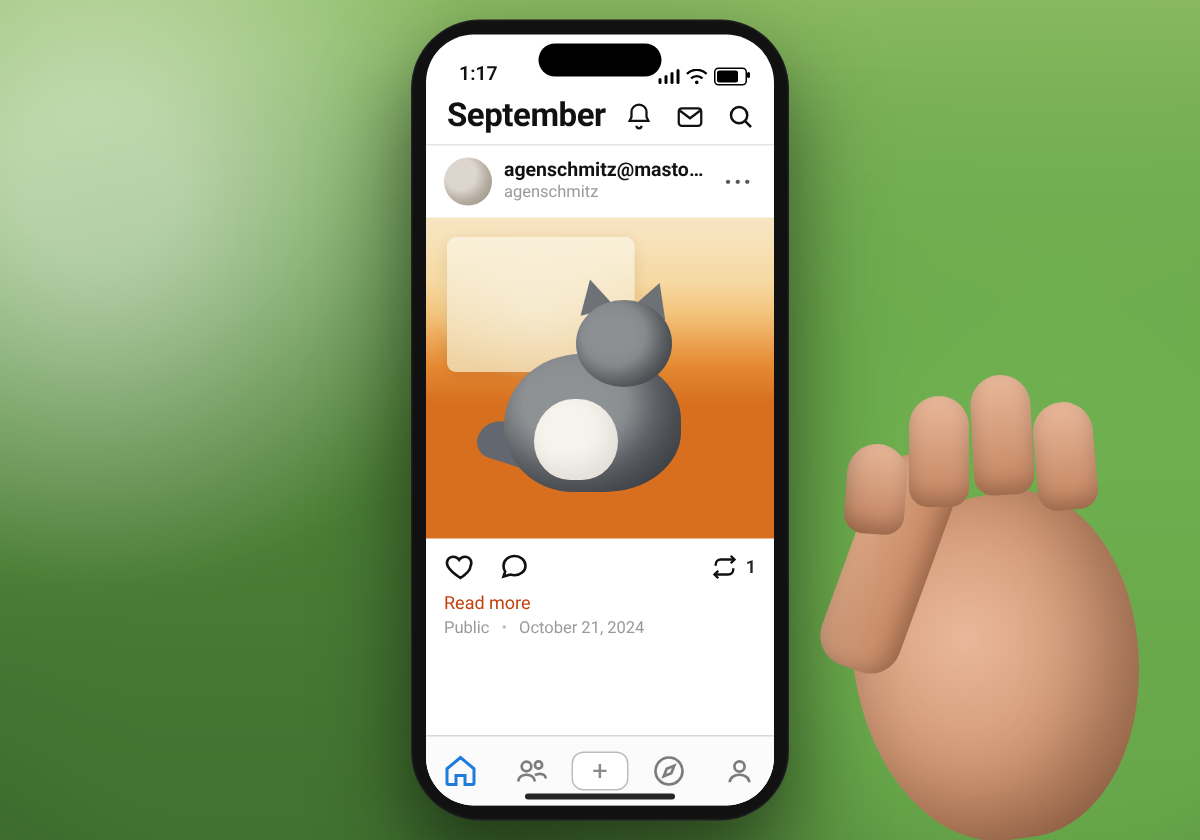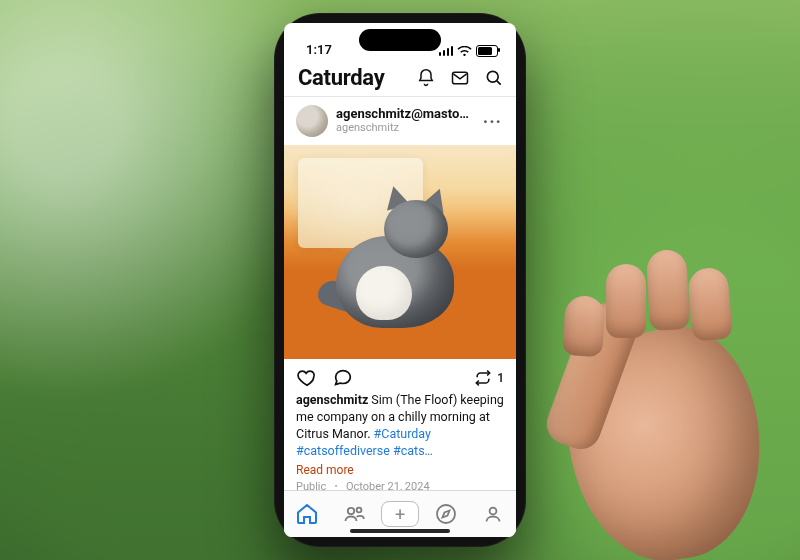--- a/index.html
+++ b/index.html
@@ -67,21 +67,21 @@
     background: #111;
     border-radius: 46px;
     box-shadow: 0 30px 60px rgba(0,0,0,0.55), inset 0 0 2px rgba(255,255,255,0.2);
     padding: 10px;
     box-sizing: border-box;
   }
   .screen {
     position: relative;
     width: 100%; height: 100%;
     background: #fff;
-    border-radius: 8px;
+    border-radius: 32px;
     overflow: hidden;
     display: flex; flex-direction: column;
     color: #111;
   }
   .island {
     position: absolute; top: 6px; left: 50%;
     transform: translateX(-50%);
     width: 82px; height: 22px;
     background: #000; border-radius: 14px;
     z-index: 50;
@@ -265,21 +265,21 @@
         <span>
           <svg width="15" height="11" viewBox="0 0 24 18">
               <path fill="#000" d="M12 16.5a2 2 0 100-4 2 2 0 000 4zm-5.3-5.3a7.5 7.5 0 0110.6 0l1.8-1.8a10 10 0 00-14.2 0l1.8 1.8zM2.2 6.2a14 14 0 0119.6 0l1.8-1.8a16.5 16.5 0 00-23.2 0l1.8 1.8z"></path>
             </svg>
         </span>
         <span class="batt"></span>
       </div>
     </div>
 
     <div class="appheader">
-      <h1>Caturday</h1>
+      <h1>September</h1>
       <div class="icons">
         <span class="icon-btn">
           <svg width="20" height="20" viewBox="0 0 24 24" fill="none" stroke="currentColor" stroke-width="1.8">
               <path d="M6 8a6 6 0 1112 0v4l1.5 3H4.5L6 12V8z"></path>
               <path d="M10 19a2 2 0 004 0"></path>
             </svg>
         </span>
         <span class="icon-btn">
           <svg width="20" height="20" viewBox="0 0 24 24" fill="none" stroke="currentColor" stroke-width="1.8">
               <rect x="3" y="5" width="18" height="14" rx="2.5"></rect>
@@ -335,23 +335,20 @@
           <svg width="20" height="20" viewBox="0 0 24 24" fill="none" stroke="#111" stroke-width="1.9">
               <path d="M17 3l3 3-3 3"></path>
               <path d="M20 6H9a4 4 0 00-4 4v1"></path>
               <path d="M7 21l-3-3 3-3"></path>
               <path d="M4 18h11a4 4 0 004-4v-1"></path>
             </svg>
           <span class="repost-count">1</span>
         </span>
       </div>
 
-      <div class="caption">
-        <b>agenschmitz</b><span> Sim (The Floof) keeping me company on a chilly morning at Citrus Manor. </span><span class="hashtag">#Caturday</span> <span class="hashtag">#catsoffediverse</span> <span class="hashtag">#cats…</span>
-      </div>
       <div class="readmore">Read more</div>
       <div class="meta">
         <span>Public</span>
         <span class="dot">•</span>
         <span>October 21, 2024</span>
       </div>
 
     </div>
 
     <div class="tabbar">

